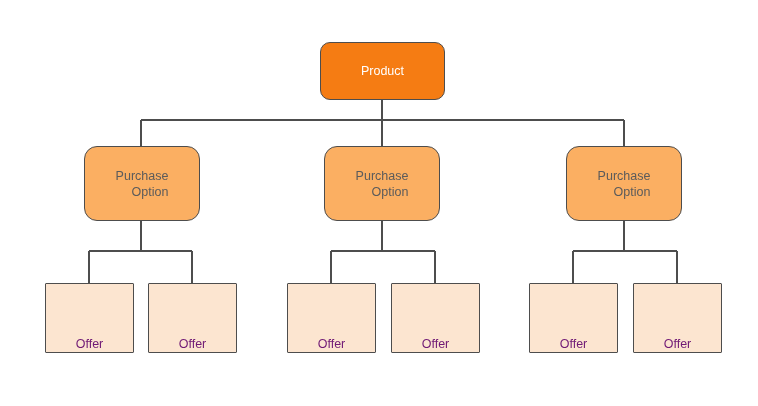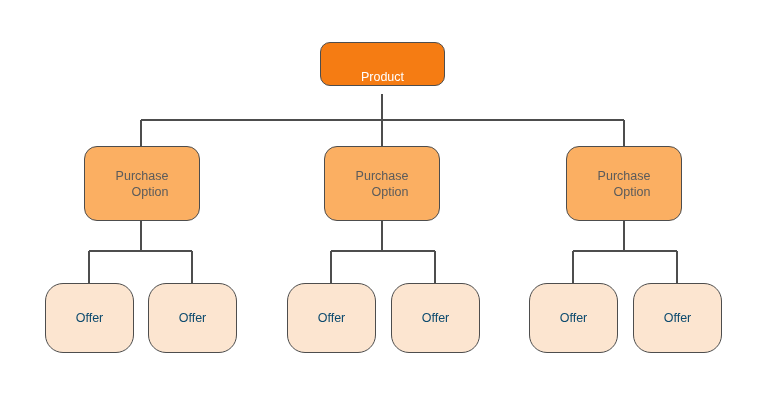--- a/index.html
+++ b/index.html
@@ -47,23 +47,24 @@
   }
   .node-option {
     background: #fbaf62;
     color: #5b5b5b;
     font-size: 12.5px;
     border-radius: 13px;
     text-align: right;
   }
   .node-offer {
     background: #fce5d0;
-    color: #0c4a6e;
+    color: #701a75;
     font-size: 12.5px;
-    border-radius: 18px;
+    border-radius: 1px;
+    align-items: flex-end;
   }
 </style>
 </head>
 <body>
 
 <div id="diagram-root">
 
   <svg id="connector-layer" width="758" height="406" viewBox="0 0 758 406" xmlns="http://www.w3.org/2000/svg">
     <g id="edge-group" stroke="#4d4d4d" stroke-width="1.3" fill="none" shape-rendering="crispEdges">
         <line x1="382" x2="382" y1="94" y2="120"></line>
@@ -79,21 +80,21 @@
         <line x1="573" x2="677" y1="251" y2="251"></line>
         <line x1="89" x2="89" y1="251" y2="283"></line>
         <line x1="192" x2="192" y1="251" y2="283"></line>
         <line x1="331" x2="331" y1="251" y2="283"></line>
         <line x1="435" x2="435" y1="251" y2="283"></line>
         <line x1="573" x2="573" y1="251" y2="283"></line>
         <line x1="677" x2="677" y1="251" y2="283"></line>
       </g>
   </svg>
 
-  <div class="node node-product" style="left: 320px; top: 42px; width: 125px; height: 44px; align-items: flex-end;">
+  <div class="node node-product" style="left: 320px; top: 42px; width: 125px; height: 58px;">
     <span>Product</span>
   </div>
 
   <div class="node node-option" style="left: 84px; top: 146px; width: 116px; height: 75px;">
     <span>Purchase
 Option</span>
   </div>
   <div class="node node-option" style="left: 324px; top: 146px; width: 116px; height: 75px;">
     <span>Purchase
 Option</span>

